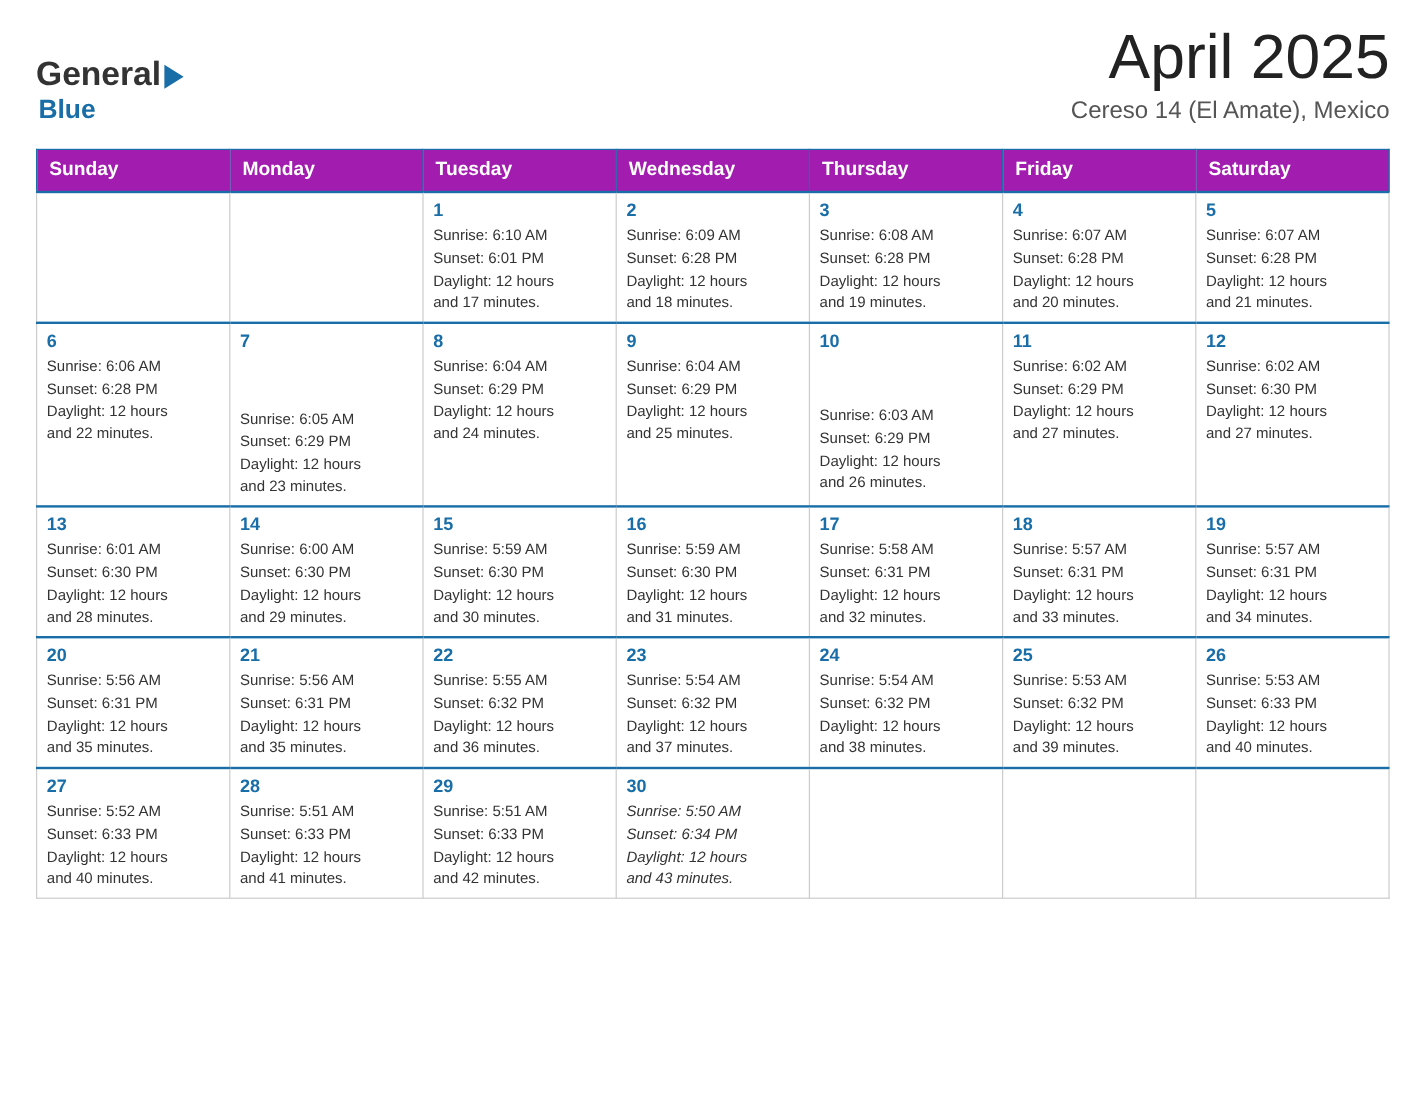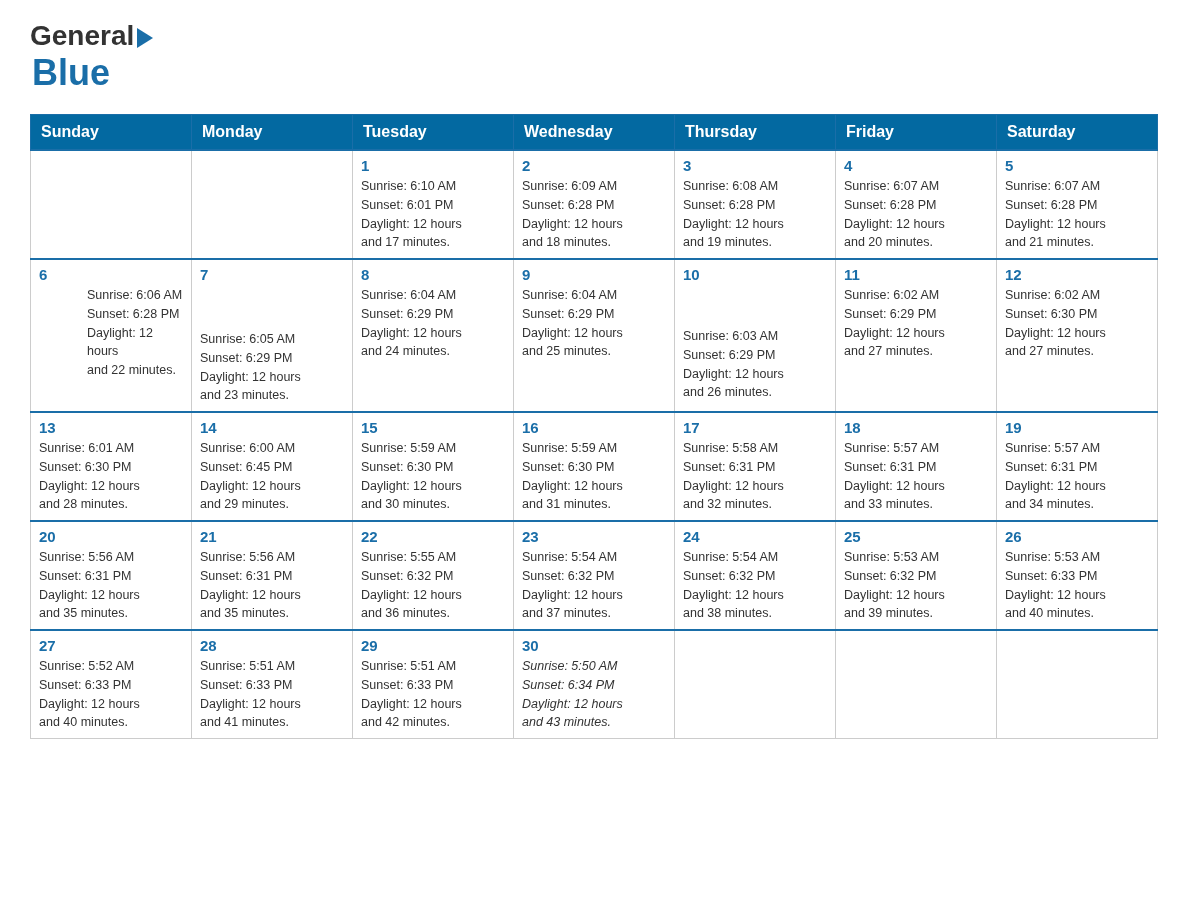--- a/index.html
+++ b/index.html
@@ -25,21 +25,21 @@
       width: 0;
       height: 0;
       border-left: 16px solid #1a6ea8;
       border-top: 10px solid transparent;
       border-bottom: 10px solid transparent;
       display: inline-block;
       margin-left: 3px;
       margin-top: 4px;
     }
     .logo-blue {
-      font-size: 36px;
+      font-size: 22px;
       font-weight: bold;
       color: #1a6ea8;
       margin-left: 2px;
     }
     .title-section {
       text-align: right;
     }
     .main-title {
       font-size: 52px;
       font-weight: normal;
@@ -50,21 +50,21 @@
       font-size: 20px;
       color: #555;
       margin-top: 4px;
     }
     .calendar-table {
       width: 100%;
       border-collapse: collapse;
       border: 1px solid #aaa;
     }
     .calendar-table th {
-      background-color: #0369a1;
+      background-color: #a21caf;
       color: #fff;
       font-size: 16px;
       font-weight: bold;
       padding: 8px 10px;
       text-align: left;
       border: 1px solid #1a6ea8;
       margin-top: 20px;
     }
     .calendar-table td {
       vertical-align: top;
@@ -106,20 +106,24 @@
 </head>
 <body>
 
 <div class="header">
   <div class="logo-container">
     <div class="logo-row">
       <span class="logo-text-general">General</span>
       <span class="logo-arrow"></span>
     </div>
     <span class="logo-blue" style="margin-left:2px;">Blue</span>
+  </div>
+  <div class="title-section">
+    <div class="main-title">April 2025</div>
+    <div class="subtitle">Cereso 14 (El Amate), Mexico</div>
   </div>
 </div>
 
 <table class="calendar-table">
   <thead>
     <tr>
       <th>Sunday</th>
       <th>Monday</th>
       <th>Tuesday</th>
       <th>Wednesday</th>
@@ -164,21 +168,21 @@
           <span class="day-number">5</span>
           <div class="day-info" style="white-space: pre-line;">Sunrise: 6:07 AM
 Sunset: 6:28 PM
 Daylight: 12 hours
 and 21 minutes.</div>
         </td>
       </tr>
       <tr class="week-row">
         <td>
           <span class="day-number">6</span>
-          <div class="day-info" style="white-space: pre-line; margin-left: 48px;">Sunrise: 6:06 AM
+          <div class="day-info" style="white-space: pre-line;">Sunrise: 6:06 AM
 Sunset: 6:28 PM
 Daylight: 12 hours
 and 22 minutes.</div>
         </td>
         <td>
           <span class="day-number">7</span>
           <div class="day-info" style="white-space: pre-line; margin-top: 47px;">Sunrise: 6:05 AM
 Sunset: 6:29 PM
 Daylight: 12 hours
 and 23 minutes.</div>
@@ -223,21 +227,21 @@
         <td>
           <span class="day-number">13</span>
           <div class="day-info" style="white-space: pre-line;">Sunrise: 6:01 AM
 Sunset: 6:30 PM
 Daylight: 12 hours
 and 28 minutes.</div>
         </td>
         <td>
           <span class="day-number">14</span>
           <div class="day-info" style="white-space: pre-line;">Sunrise: 6:00 AM
-Sunset: 6:45 PM
+Sunset: 6:30 PM
 Daylight: 12 hours
 and 29 minutes.</div>
         </td>
         <td>
           <span class="day-number">15</span>
           <div class="day-info" style="white-space: pre-line;">Sunrise: 5:59 AM
 Sunset: 6:30 PM
 Daylight: 12 hours
 and 30 minutes.</div>
         </td>

